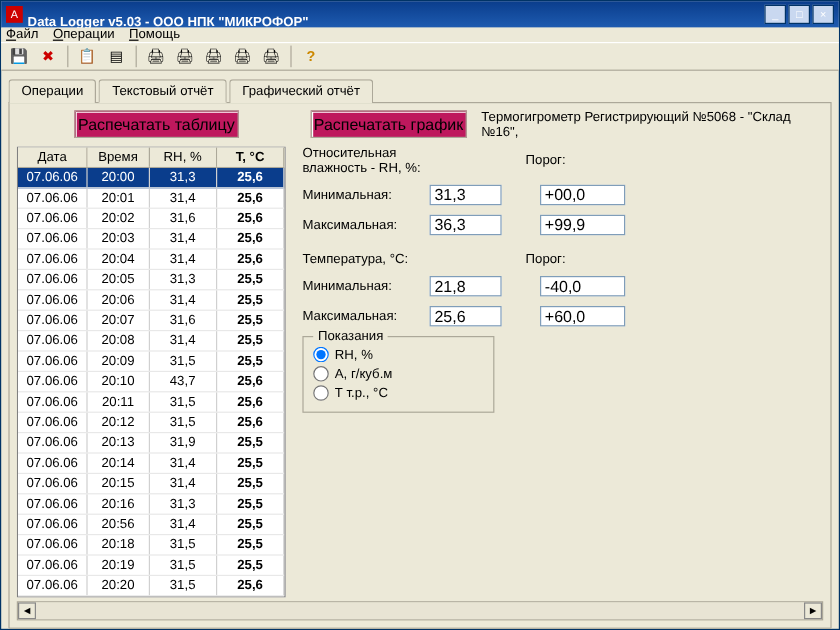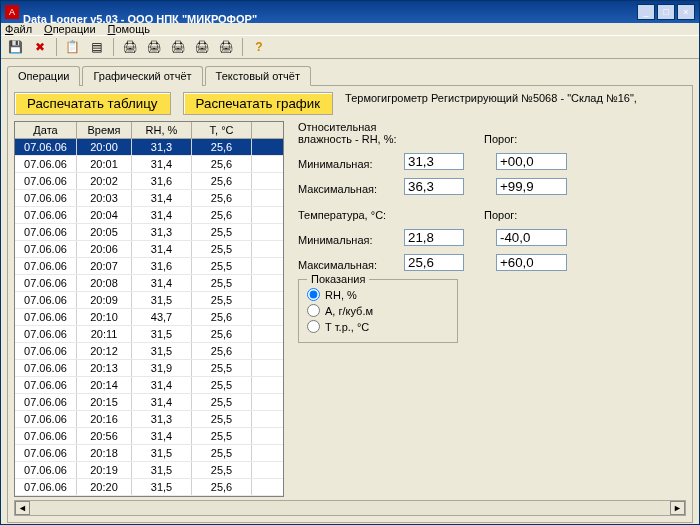--- a/index.html
+++ b/index.html
@@ -14,33 +14,33 @@
   .menuitem { cursor: pointer; text-align: right; }
   .toolbar { height: 26px; background: #ece9d8; display: flex; align-items: center; padding: 0 4px; gap: 2px; border-bottom: 1px solid #aca899; border-top: 1px solid #fff; }
   .tbtn { width: 22px; height: 22px; border: 1px solid transparent; display: flex; align-items: center; justify-content: center; font-size: 12px; cursor: pointer; }
   .tsep { width: 1px; height: 18px; background: #aca899; margin: 0 3px; }
   .content { flex: 1; padding: 6px; display: flex; flex-direction: column; }
   .tabs { display: flex; }
   .tab { padding: 3px 10px; border: 1px solid #aca899; border-bottom: none; background: #ece9d8; border-radius: 3px 3px 0 0; margin-right: 2px; cursor: pointer; position: relative; top: 1px; }
   .tab.active { background: #ece9d8; border-bottom: 1px solid #ece9d8; z-index: 2; }
   .tabbody { border: 1px solid #aca899; background: #ece9d8; flex: 1; padding: 6px; display: flex; flex-direction: column; overflow: hidden; }
   .topcontrols { display: flex; align-items: flex-start; gap: 12px; margin-bottom: 6px; }
-  .btn { padding: 3px 12px; border: 1px solid #aca899; background: #fde047; cursor: pointer; box-shadow: inset 1px 1px #fff; }
+  .btn { padding: 3px 2px; border: 1px solid #aca899; background: #be185d; cursor: pointer; box-shadow: inset 1px 1px #fff; margin-left: 48px; }
   .device { flex: 1; }
   .main { flex: 1; display: flex; gap: 10px; overflow: hidden; }
-  .tablewrap { width: 270px; border: 1px solid #808080; background: #fff; display: flex; flex-direction: column; }
+  .tablewrap { width: 224px; border: 1px solid #808080; background: #fff; display: flex; flex-direction: column; }
   .thead { display: flex; background: #ece9d8; border-bottom: 1px solid #aca899; }
   .th, .td { padding: 2px 4px; border-right: 1px solid #d0d0d0; text-align: center; overflow: hidden; }
   .th { background: #ece9d8; border-right: 1px solid #aca899; font-weight: normal; }
-  .col0 { width: 62px; } .col1 { width: 55px; } .col2 { width: 60px; } .col3 { width: 60px; }
+  .col0 { width: 62px; } .col1 { width: 55px; } .col2 { width: 60px; } .col3 { width: 60px; font-weight: bold; }
   .tbody { flex: 1; overflow-y: scroll; overflow-x: hidden; }
   .tr { display: flex; border-bottom: 1px solid #e8e8e8; }
   .tr.selected { background: #0a3d8c; color: #fff; }
   .right { flex: 1; display: flex; flex-direction: column; gap: 6px; padding-left: 4px; overflow: hidden; }
-  .row { display: flex; align-items: flex-end; gap: 6px; margin-bottom: 2px; }
+  .row { display: flex; align-items: center; gap: 6px; margin-bottom: 2px; }
   .label { width: 100px; }
   .field { width: 60px; border: 1px solid #7f9db9; background: #fff; padding: 1px 3px; height: 17px; }
   .thresh { width: 71px; border: 1px solid #7f9db9; background: #fff; padding: 1px 3px; height: 17px; }
   .gbox { border: 1px solid #aca899; padding: 8px 8px 6px; position: relative; margin-top: auto; }
   .gbox .legend { position: absolute; top: -7px; left: 8px; background: #ece9d8; padding: 0 4px; }
   .radio { display: flex; align-items: center; gap: 5px; margin-bottom: 3px; }
   .radio input { margin: 0; }
   .bottomgroups { display: flex; gap: 10px; }
   .chk { display: flex; align-items: flex-start; gap: 5px; }
   .chk input { margin: 2px 0 0 0; }
@@ -80,22 +80,22 @@
     <div class="tbtn">🖨</div>
     <div class="tbtn">🖨</div>
     <div class="tbtn">🖨</div>
     <div class="tsep"></div>
     <div class="tbtn" style="color:#cc8800;font-weight:bold">?</div>
   </div>
 
   <div class="content">
     <div class="tabs">
       <div class="tab">Операции</div>
+      <div class="tab active">Текстовый отчёт</div>
       <div class="tab">Графический отчёт</div>
-      <div class="tab active">Текстовый отчёт</div>
     </div>
     <div class="tabbody">
 
       <div class="topcontrols">
         <button class="btn">Распечатать таблицу</button>
         <button class="btn">Распечатать график</button>
         <div class="device">Термогигрометр Регистрирующий №5068 - "Склад №16",</div>
       </div>
 
       <div class="main">

